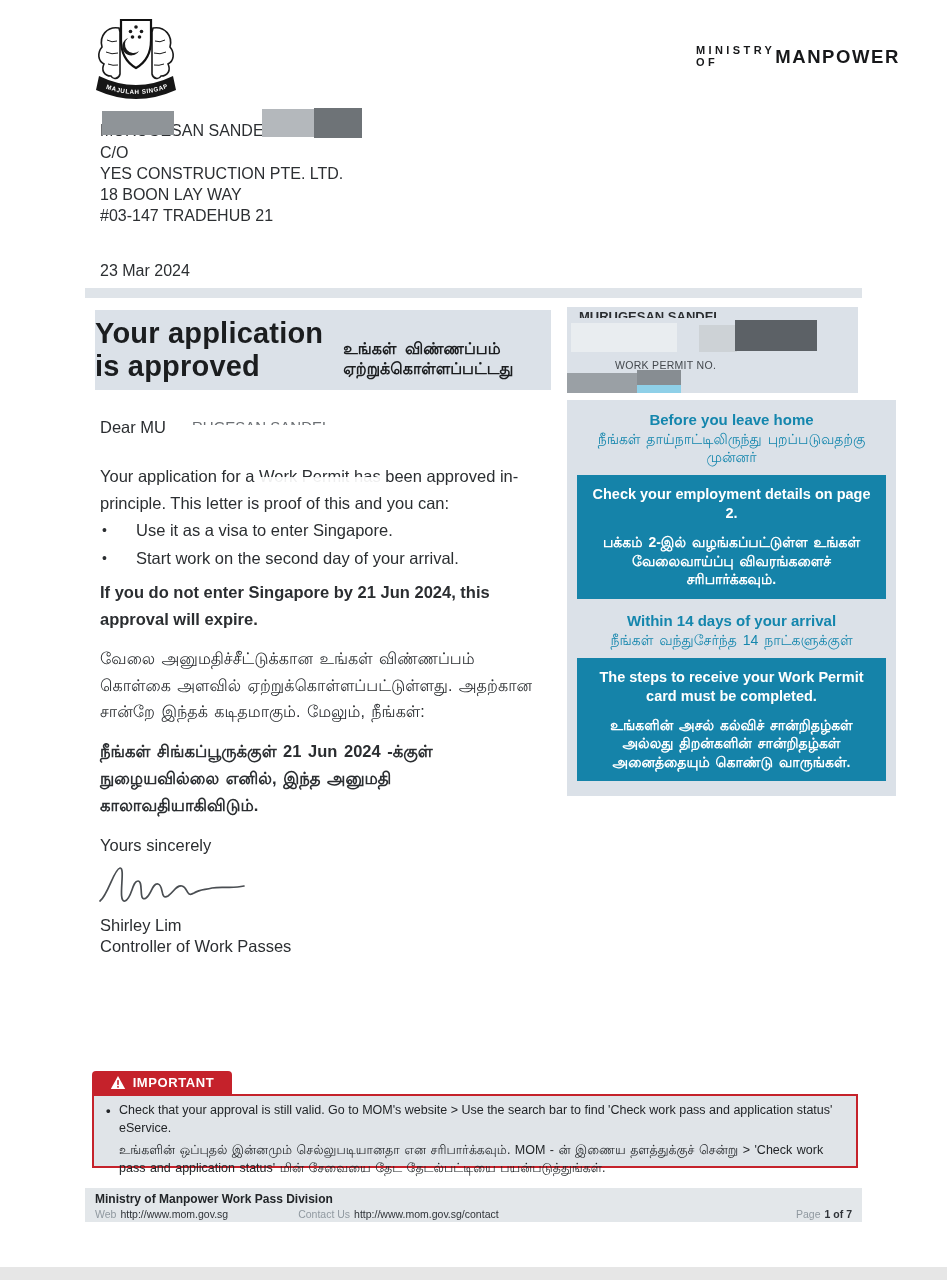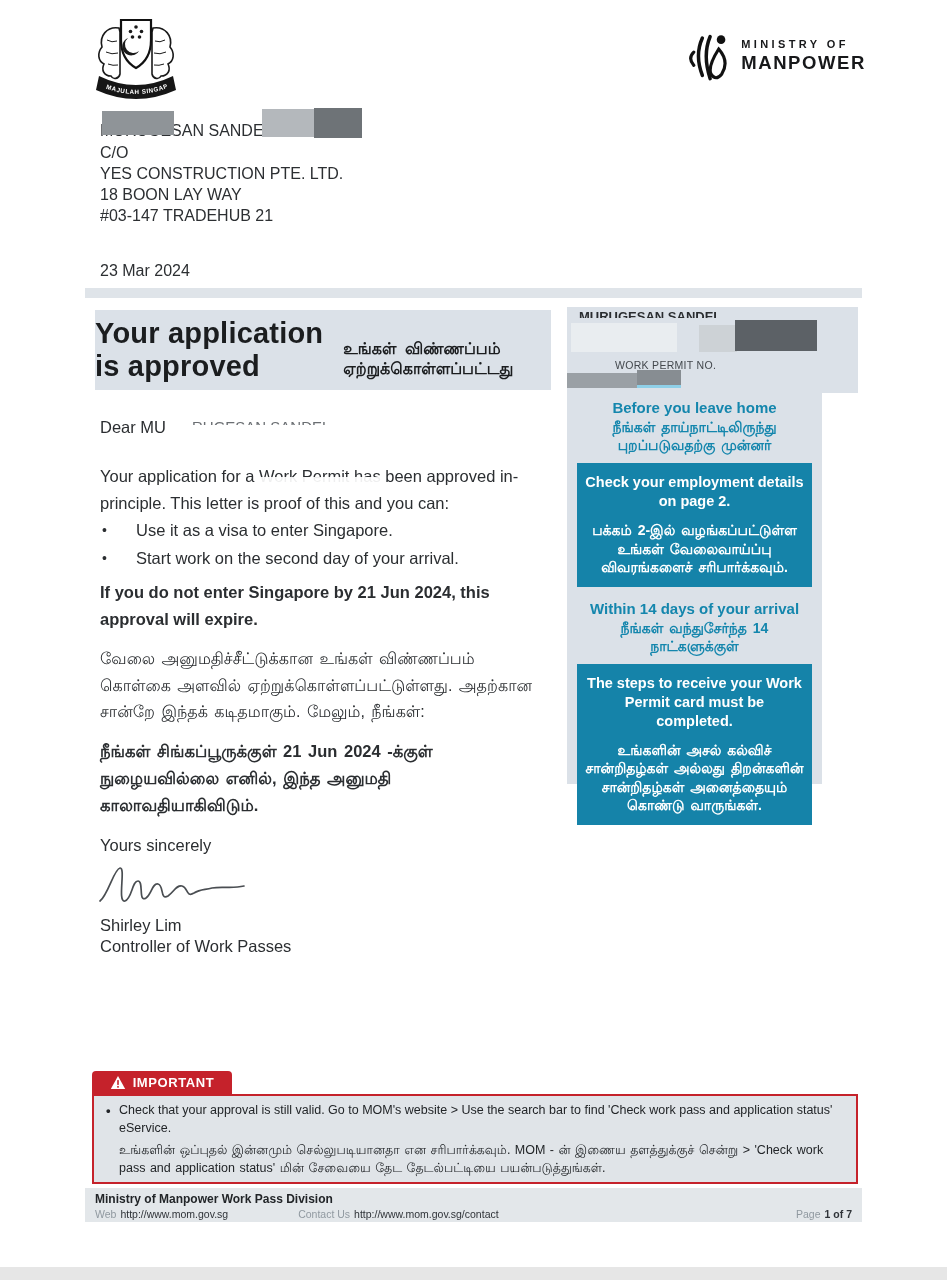--- a/index.html
+++ b/index.html
@@ -3,45 +3,45 @@
 <meta charset="utf-8">
 <style>
   html,body{margin:0;padding:0;background:#fff;}
   .page{
     position:relative;width:947px;height:1280px;background:#ffffff;overflow:hidden;
     font-family:"Liberation Sans","DejaVu Sans",sans-serif;color:#26292c;
   }
   
   .crest{position:absolute;left:95px;top:14px;width:82px;height:94px;}
   .mom-logo{position:absolute;left:686px;top:20px;width:180px;height:72px;display:flex;align-items:center;gap:10px;}
-  .mom-text{display:flex;flex-direction:column;justify-content:center;color:#17181a;}
+  .mom-text{display:flex;flex-direction:row;justify-content:center;color:#17181a;}
   .mom-l1{font-size:11px;font-weight:bold;letter-spacing:3.4px;}
   .mom-l2{font-size:18.5px;font-weight:bold;letter-spacing:1.6px;margin-top:2px;}
   
   .addr{position:absolute;left:100px;top:120px;font-size:16px;line-height:21px;color:#2c2f32;}
   .addr-name{position:relative;height:22px;white-space:nowrap;}
   .redact{position:absolute;}
   
   .sep-bar{position:absolute;left:85px;top:288px;width:777px;height:10px;background:#dfe4e9;}
   
   .banner{position:absolute;left:95px;top:310px;width:456px;height:80px;background:#dbe1e8;
           display:flex;flex-direction:row;align-items:center;justify-content:center;}
   .banner-en{font-size:29px;font-weight:bold;color:#1b1d1f;letter-spacing:.2px;}
   .banner-ta{font-size:16px;font-weight:bold;color:#1b1d1f;margin-top:20px;word-spacing:4px;}
   
   .permit-panel{position:absolute;left:567px;top:307px;width:291px;height:86px;background:#dbe1e8;overflow:hidden;}
   .clip{overflow:hidden;position:relative;}
   .permit-name{height:9px;margin:2px 0 0 12px;font-size:13px;font-weight:bold;color:#2a2d30;white-space:nowrap;}
   .wp-label{position:absolute;left:12px;top:52px;font-size:10.5px;color:#43484d;letter-spacing:.3px;margin-left:36px;}
   .wp-number{position:absolute;left:12px;top:65px;height:9px;overflow:hidden;font-size:17px;font-weight:bold;color:#34383c;white-space:nowrap;}
   
-  .sidebar{position:absolute;left:567px;top:388px;width:255px;height:396px;background:#dbe1e8;
+  .sidebar{position:absolute;left:567px;top:400px;width:329px;height:396px;background:#dbe1e8;
            box-sizing:border-box;padding:10px 10px;text-align:center;}
   .side-h-en{font-size:15px;font-weight:bold;color:#1486ad;line-height:19px;}
-  .side-h-ta{font-size:14px;font-weight:bold;color:#1486ad;line-height:18px;margin-top:1px;word-spacing:2px;}
+  .side-h-ta{font-size:14px;font-weight:normal;color:#1486ad;line-height:18px;margin-top:1px;word-spacing:2px;}
   .teal-box{background:#1583a9;color:#ffffff;font-weight:bold;margin:9px 0 12px 0;padding:10px 8px;}
   .teal-en{font-size:14.5px;line-height:19px;}
   .teal-ta{font-size:14px;line-height:18.5px;margin-top:10px;word-spacing:2px;}
   
   .left-col{position:absolute;left:100px;top:418px;width:447px;color:#2b2e31;}
   .salutation{font-size:16.5px;margin-bottom:26px;position:relative;}
   .sal-frag{display:inline-block;height:7px;overflow:hidden;vertical-align:top;margin-left:26px;
             font-size:15px;color:#6a6e72;white-space:nowrap;}
   .para{font-size:16.5px;line-height:27px;}
   .partial-redact{position:relative;}
@@ -53,21 +53,21 @@
   .expiry-en{font-size:16.5px;line-height:27px;font-weight:bold;margin:7px 0 13px 0;}
   .para-ta{font-size:16px;line-height:26.5px;word-spacing:2px;}
   .expiry-ta{font-size:16.5px;line-height:27px;font-weight:bold;margin:12px 0 17px 0;word-spacing:2px;width:360px;}
   .closing{font-size:16.5px;margin-bottom:4px;}
   .signature{display:block;margin:2px 0 4px -4px;}
   .signer{font-size:16.5px;line-height:21px;}
   
   .imp-tab{position:absolute;left:92px;top:1071px;width:140px;height:23px;background:#c5222b;
            border-radius:4px 4px 0 0;display:flex;align-items:center;justify-content:center;gap:7px;
            color:#fff;font-size:13px;font-weight:bold;letter-spacing:.6px;}
-  .imp-box{position:absolute;left:92px;top:1094px;width:766px;box-sizing:border-box;height:90px;
+  .imp-box{position:absolute;left:92px;top:1094px;width:766px;box-sizing:border-box;height:74px;
            border:2px solid #c5222b;background:#e0e4e8;padding:6px 12px;color:#222528;}
   .imp-en{display:flex;font-size:12.5px;line-height:17.5px;}
   .imp-en::before{content:"•";flex:0 0 13px;font-weight:bold;font-size:13px;}
   .imp-ta{font-size:12.5px;line-height:17.5px;margin:5px 0 0 13px;word-spacing:1px;}
   
   .footer{position:absolute;left:85px;top:1188px;width:777px;height:34px;background:#e3e7ea;
           box-sizing:border-box;padding:4px 10px 0 10px;}
   .f-title{font-size:12px;font-weight:bold;color:#222528;}
   .f-row{display:flex;align-items:baseline;font-size:10.5px;margin-top:2px;color:#2f3338;}
   .f-label{color:#9099a0;margin-right:4px;}

